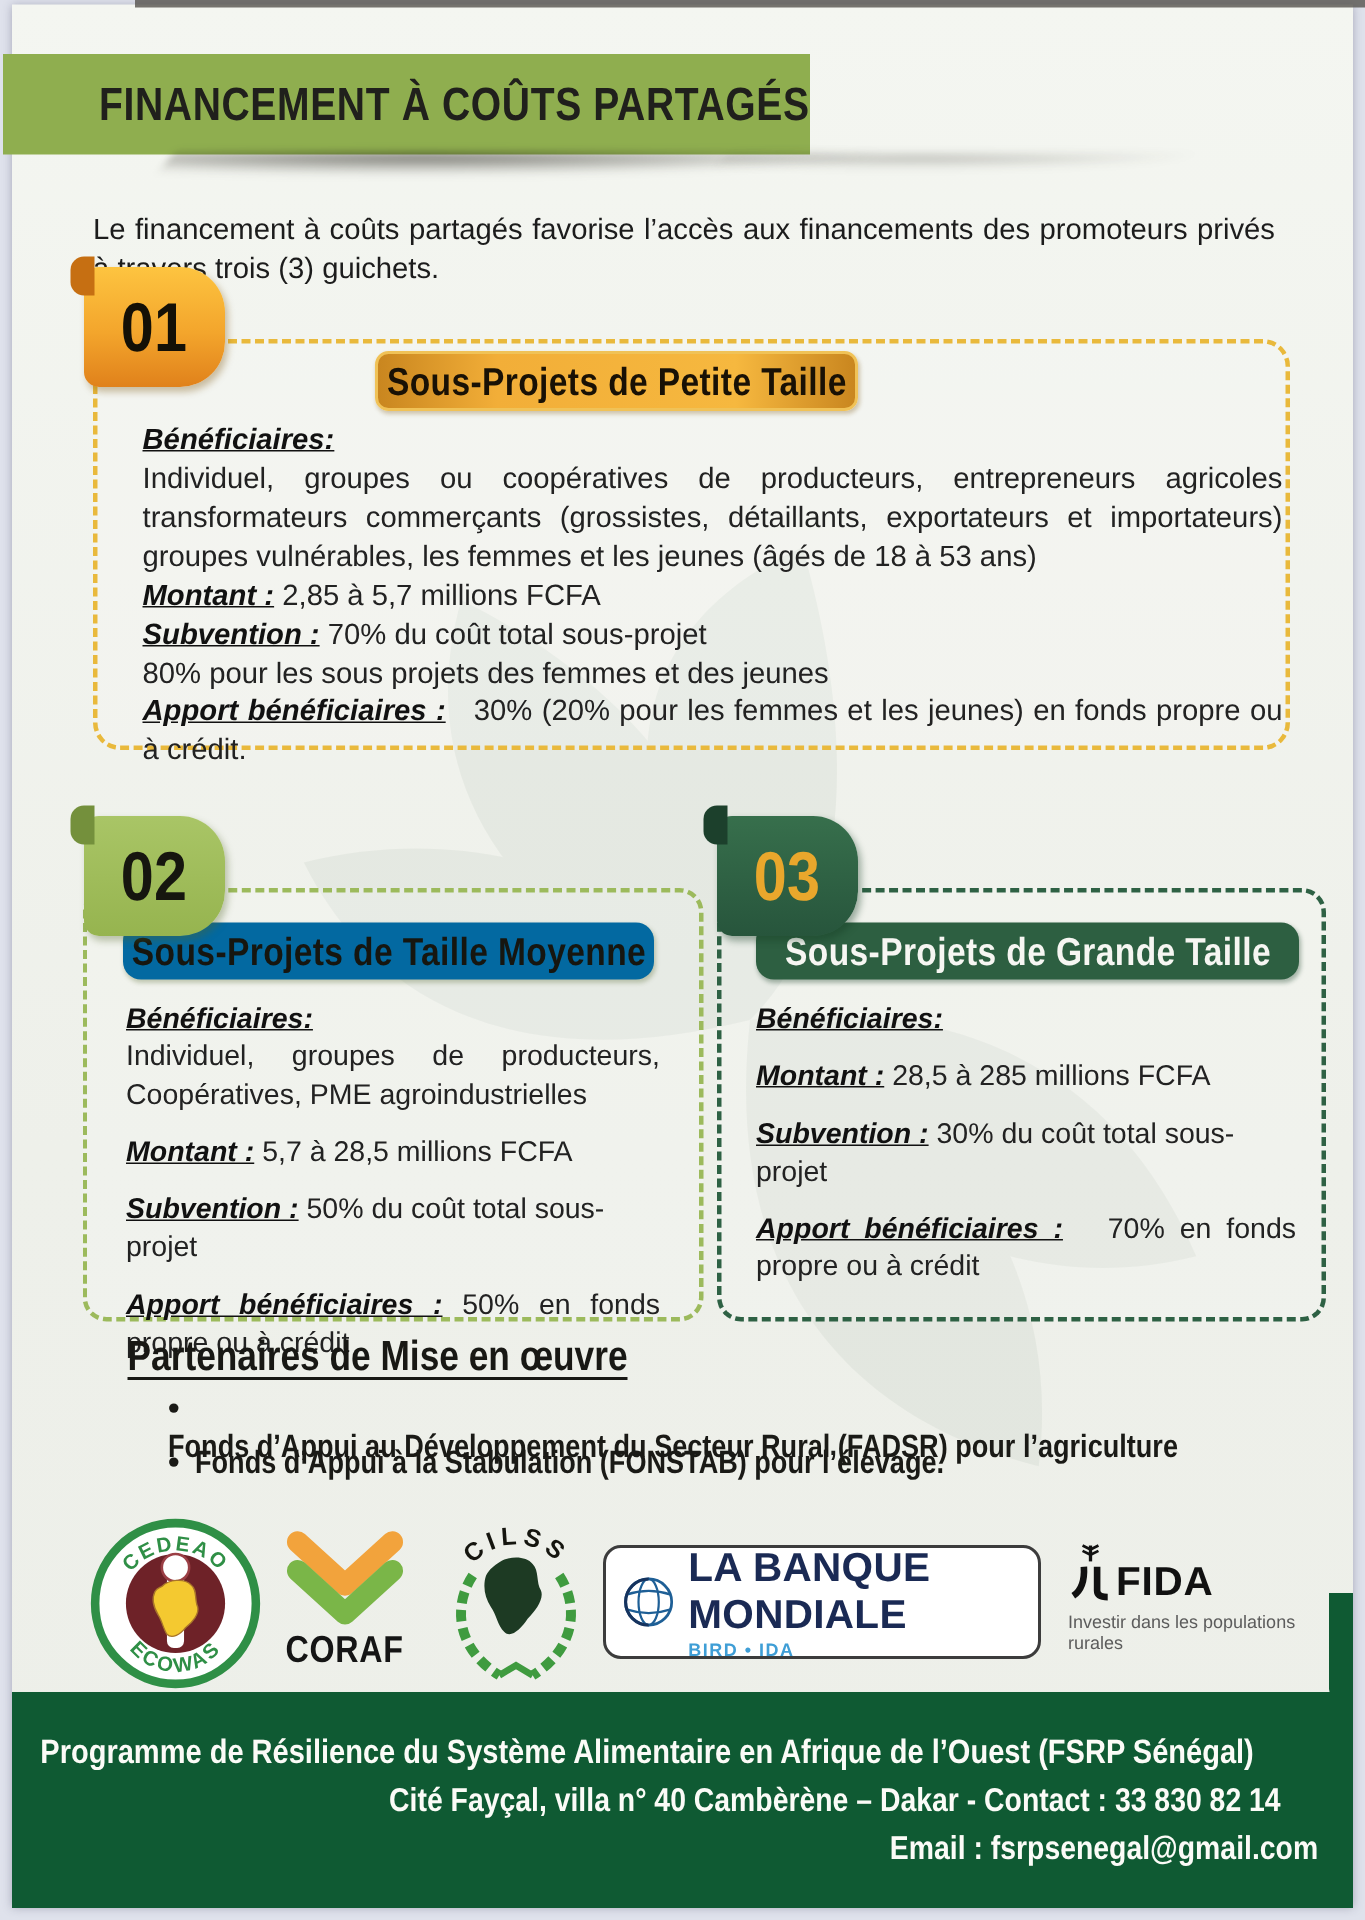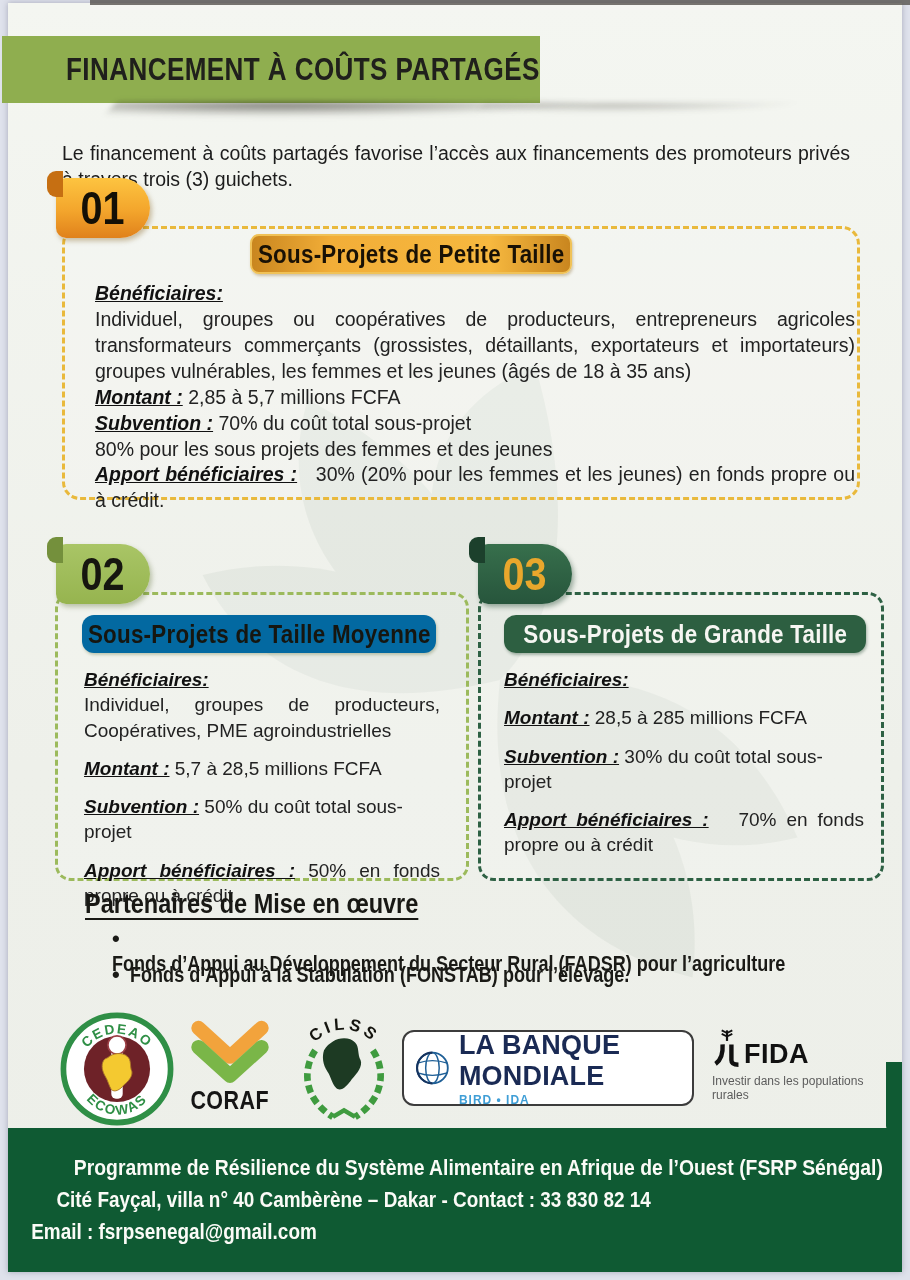--- a/index.html
+++ b/index.html
@@ -33,21 +33,21 @@
     filter:blur(3px);transform:skewX(-35deg);
   }
   .banner-shadow2{
     left:480px;top:103px;width:320px;height:10px;
     background:radial-gradient(ellipse at 40% 0%,rgba(35,33,25,.30),rgba(35,33,25,0) 70%);
     filter:blur(3px);transform:skewX(-40deg);
   }
   .intro{left:62px;top:120px;width:788px;font-size:19.5px;line-height:1.35;text-align:justify;color:#1c1c1c;}
   
   .badge{
-    width:94px;height:60px;border-radius:10px 30px 30px 10px;
+    width:94px;height:80px;border-radius:10px 30px 30px 10px;
     display:flex;align-items:center;justify-content:center;z-index:5;
   }
   .badge::before{
     content:'';position:absolute;left:-9px;top:-7px;width:16px;height:26px;border-radius:9px 0 0 9px;
   }
   .badge-num{font-size:46px;font-weight:700;}
   .badge1{left:56px;top:178px;background:linear-gradient(180deg,#fdc440 0%,#f3a52c 55%,#e0811b 100%);box-shadow:2px 3px 5px rgba(120,80,10,.35);}
   .badge1::before{background:#c66f12;}
   .badge1 .badge-num{color:#141006;}
   .badge2{left:56px;top:544px;background:linear-gradient(180deg,#a9c566 0%,#96b44f 100%);box-shadow:2px 3px 5px rgba(80,100,40,.35);}
@@ -100,21 +100,21 @@
   .wb-text .wb-main{font-size:27px;font-weight:700;color:#1a2a54;letter-spacing:.2px;}
   .wb-text .wb-sub{font-size:12px;font-weight:700;color:#3f9ed6;margin-top:1px;letter-spacing:1px;}
   .fida{left:712px;top:1028px;width:178px;}
   .fida-row{display:flex;align-items:flex-end;gap:2px;}
   .fida-label{font-size:27px;font-weight:800;color:#111;letter-spacing:.5px;line-height:1;}
   .fida-sub{font-size:12px;color:#5c5c5c;margin-top:6px;}
   
   .footer-tab{right:8px;top:1062px;width:16px;height:70px;background:#0f5a33;border-radius:0 0 0 6px;}
   .footer{
     left:8px;top:1128px;width:894px;height:144px;background:#0f5a33;
-    display:flex;flex-direction:column;align-items:flex-start;justify-content:center;gap:6px;
+    display:flex;flex-direction:column;align-items:flex-end;justify-content:center;gap:6px;
   }
   .f-line{color:#fbfbf7;font-weight:700;}
   .f1{font-size:22.5px;} .f2{font-size:22px;} .f3{font-size:22px;}
 </style>
 </head>
 <body>
 
 <div class="abs page"></div>
 <div class="abs top-artifact"></div>
 
@@ -138,21 +138,21 @@
 
 <div class="abs dbox dbox1"></div>
 <div class="abs badge badge1">
   <span class="badge-num cond-c">01</span>
 </div>
 <div class="abs pill pill1">
   <span class="pill-t cond-c">Sous-Projets de Petite Taille</span>
 </div>
 <div class="abs content c1">
   <p><span class="lbl">Bénéficiaires:</span></p>
-  <p class="just">Individuel, groupes ou coopératives de producteurs, entrepreneurs agricoles transformateurs commerçants (grossistes, détaillants, exportateurs et importateurs) groupes vulnérables, les femmes et les jeunes (âgés de 18 à 35 ans)</p>
+  <p class="just">Individuel, groupes ou coopératives de producteurs, entrepreneurs agricoles transformateurs commerçants (grossistes, détaillants, exportateurs et importateurs) groupes vulnérables, les femmes et les jeunes (âgés de 18 à 53 ans)</p>
   <p><span class="lbl">Montant :</span> <span>2,85 à 5,7 millions FCFA</span></p>
   <p><span class="lbl">Subvention :</span> <span>70% du coût total sous-projet</span></p>
   <p>80% pour les sous projets des femmes et des jeunes</p>
   <p class="just"><span class="lbl">Apport bénéficiaires :</span>&nbsp;&nbsp;&nbsp;<span>30% (20% pour les femmes et les jeunes) en fonds propre ou à crédit.</span></p>
 </div>
 
 <div class="abs dbox dbox2"></div>
 <div class="abs badge badge2">
   <span class="badge-num cond-c">02</span>
 </div>

